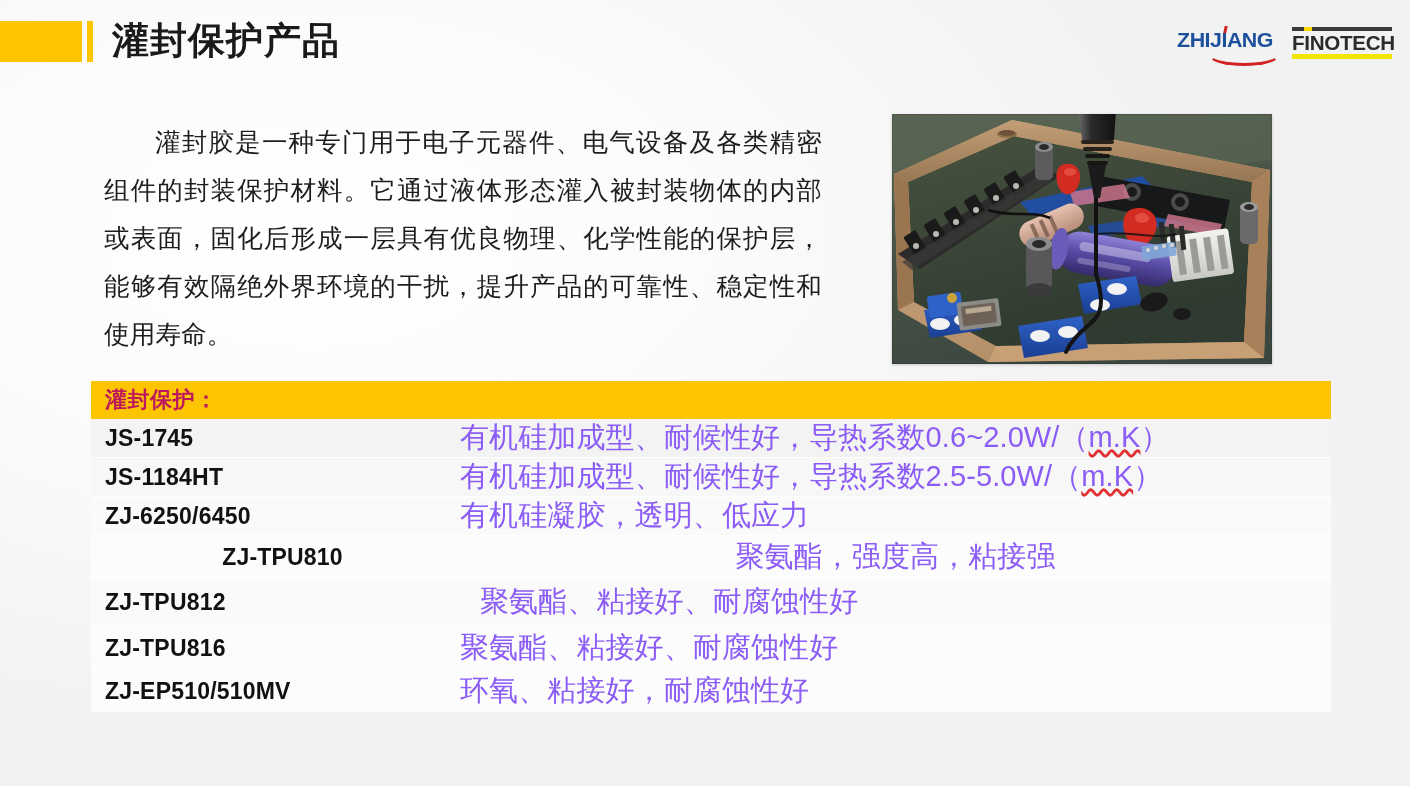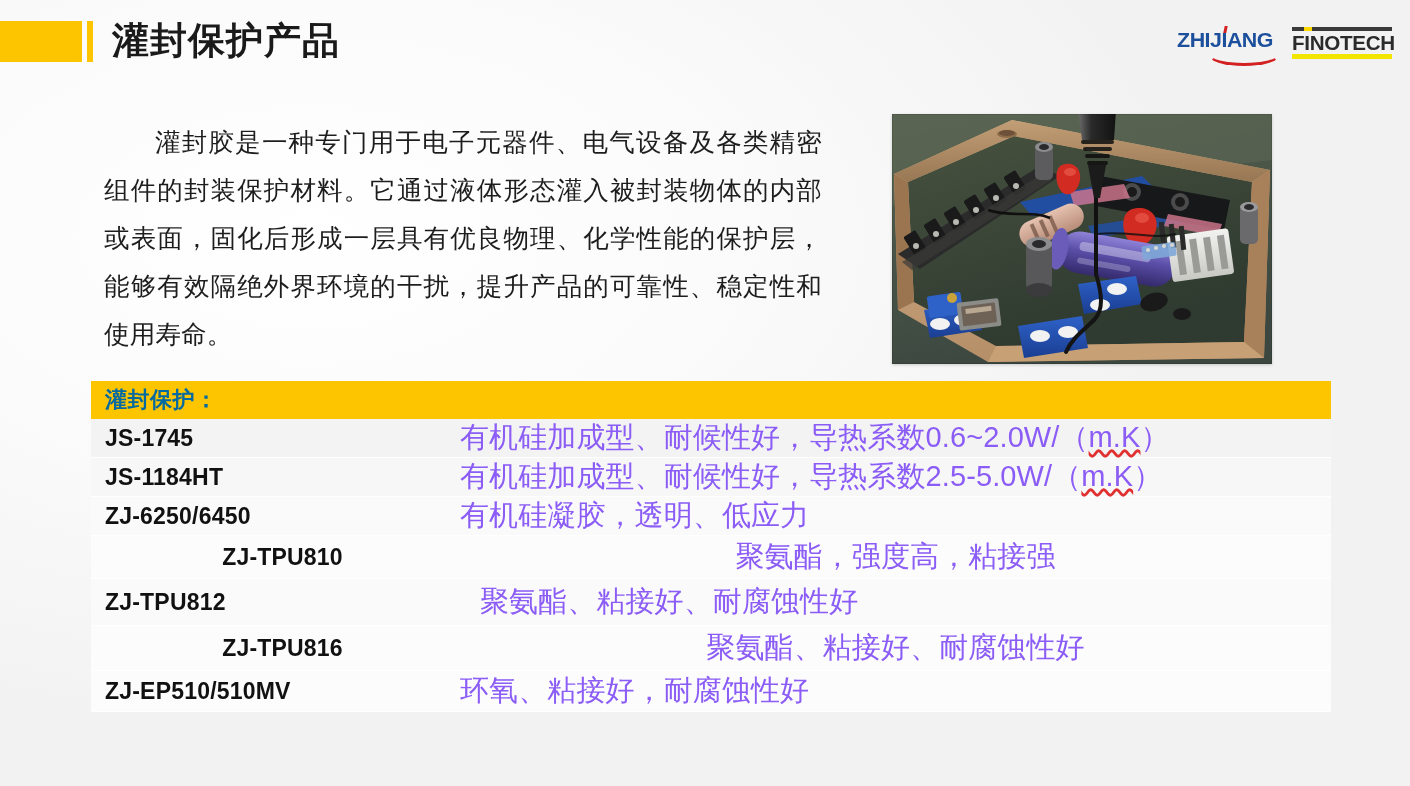--- a/index.html
+++ b/index.html
@@ -176,21 +176,21 @@
     height: 38px;
     background: #fdc500;
     display: flex;
     align-items: center;
     padding-left: 14px;
     box-sizing: border-box;
   }
   .tbl-head-label {
     font-size: 22px;
     font-weight: bold;
-    color: #0369a1;
+    color: #be185d;
     letter-spacing: 0.5px;
   }
   .tbl-row {
     display: flex;
     align-items: center;
     border-bottom: 1px solid #ffffff;
     box-sizing: border-box;
     padding-left: 14px;
   }
   .tbl-row.shade-a { background: #f3f3f3; }
@@ -467,21 +467,21 @@
           <div class="cell-desc">有机硅凝胶，透明、低应力</div>
         </div>
         <div class="tbl-row shade-d" style="height: 43px; text-align: center;">
           <div class="cell-code">ZJ-TPU810</div>
           <div class="cell-desc">聚氨酯，强度高，粘接强</div>
         </div>
         <div class="tbl-row shade-c" style="height: 47px; gap: 20px;">
           <div class="cell-code">ZJ-TPU812</div>
           <div class="cell-desc">聚氨酯、粘接好、耐腐蚀性好</div>
         </div>
-        <div class="tbl-row shade-d" style="height: 45px; text-align: center;">
+        <div class="tbl-row shade-d" style="height: 45px;">
           <div class="cell-code">ZJ-TPU816</div>
           <div class="cell-desc">聚氨酯、粘接好、耐腐蚀性好</div>
         </div>
         <div class="tbl-row shade-d" style="height: 41px;">
           <div class="cell-code">ZJ-EP510/510MV</div>
           <div class="cell-desc">环氧、粘接好，耐腐蚀性好</div>
         </div>
       </div>
   </div>
 

